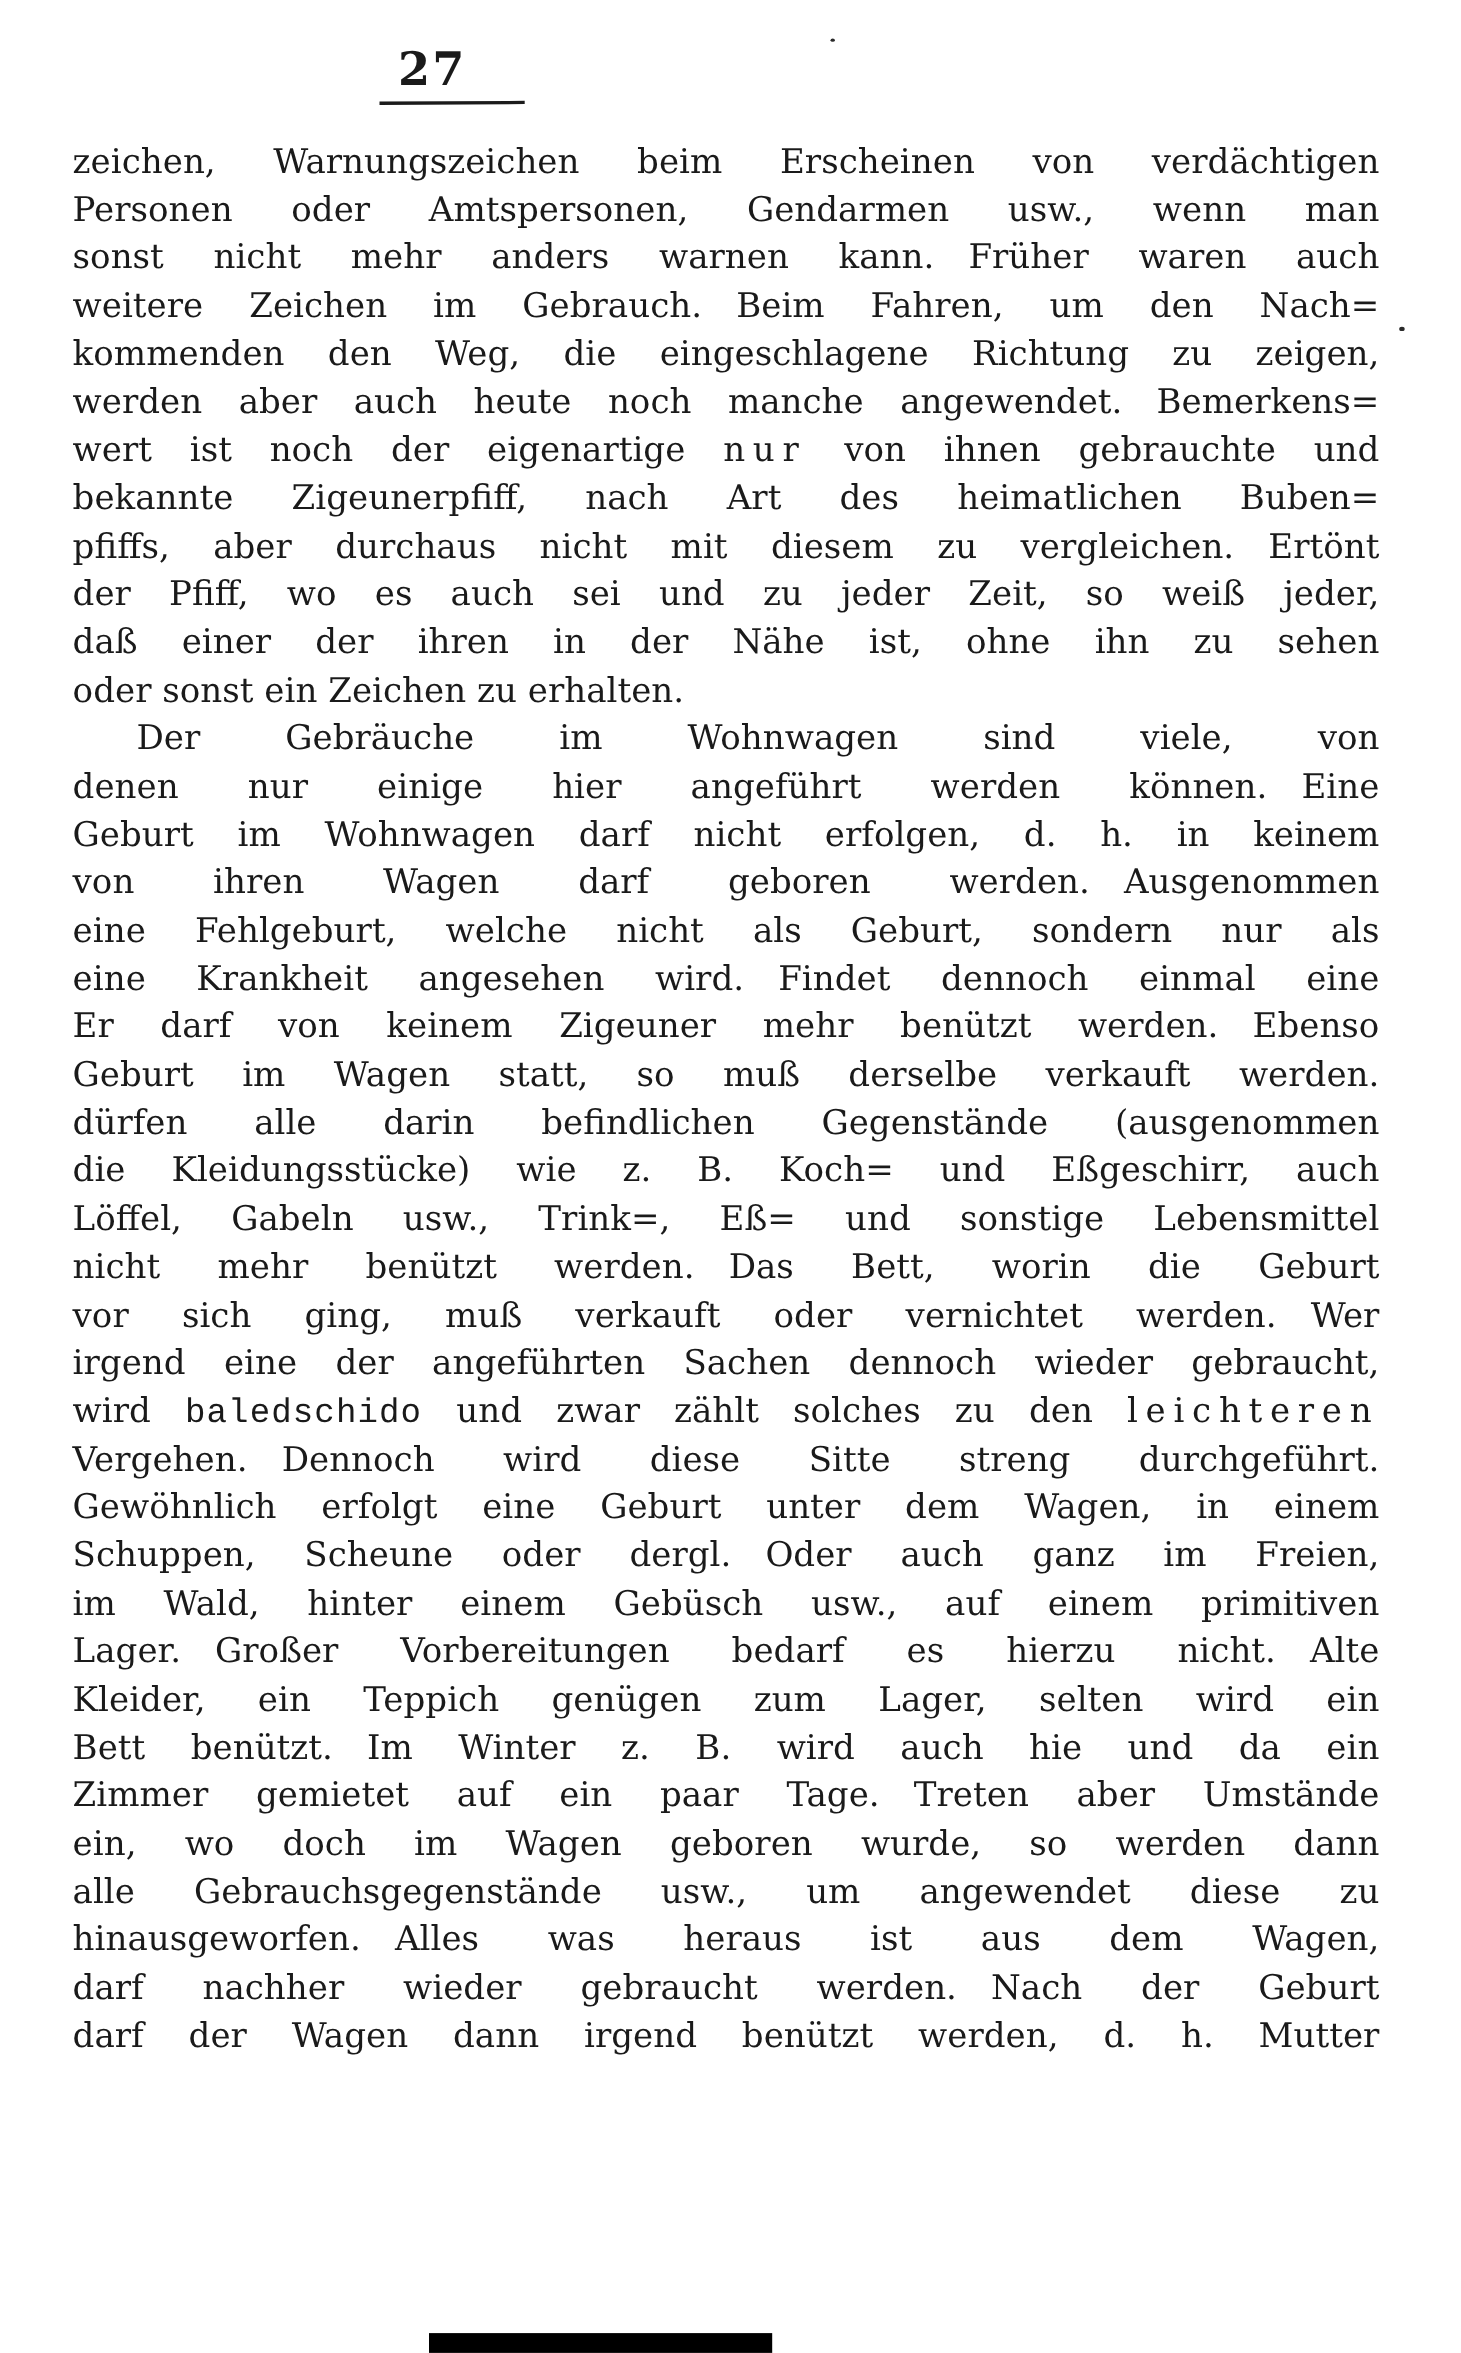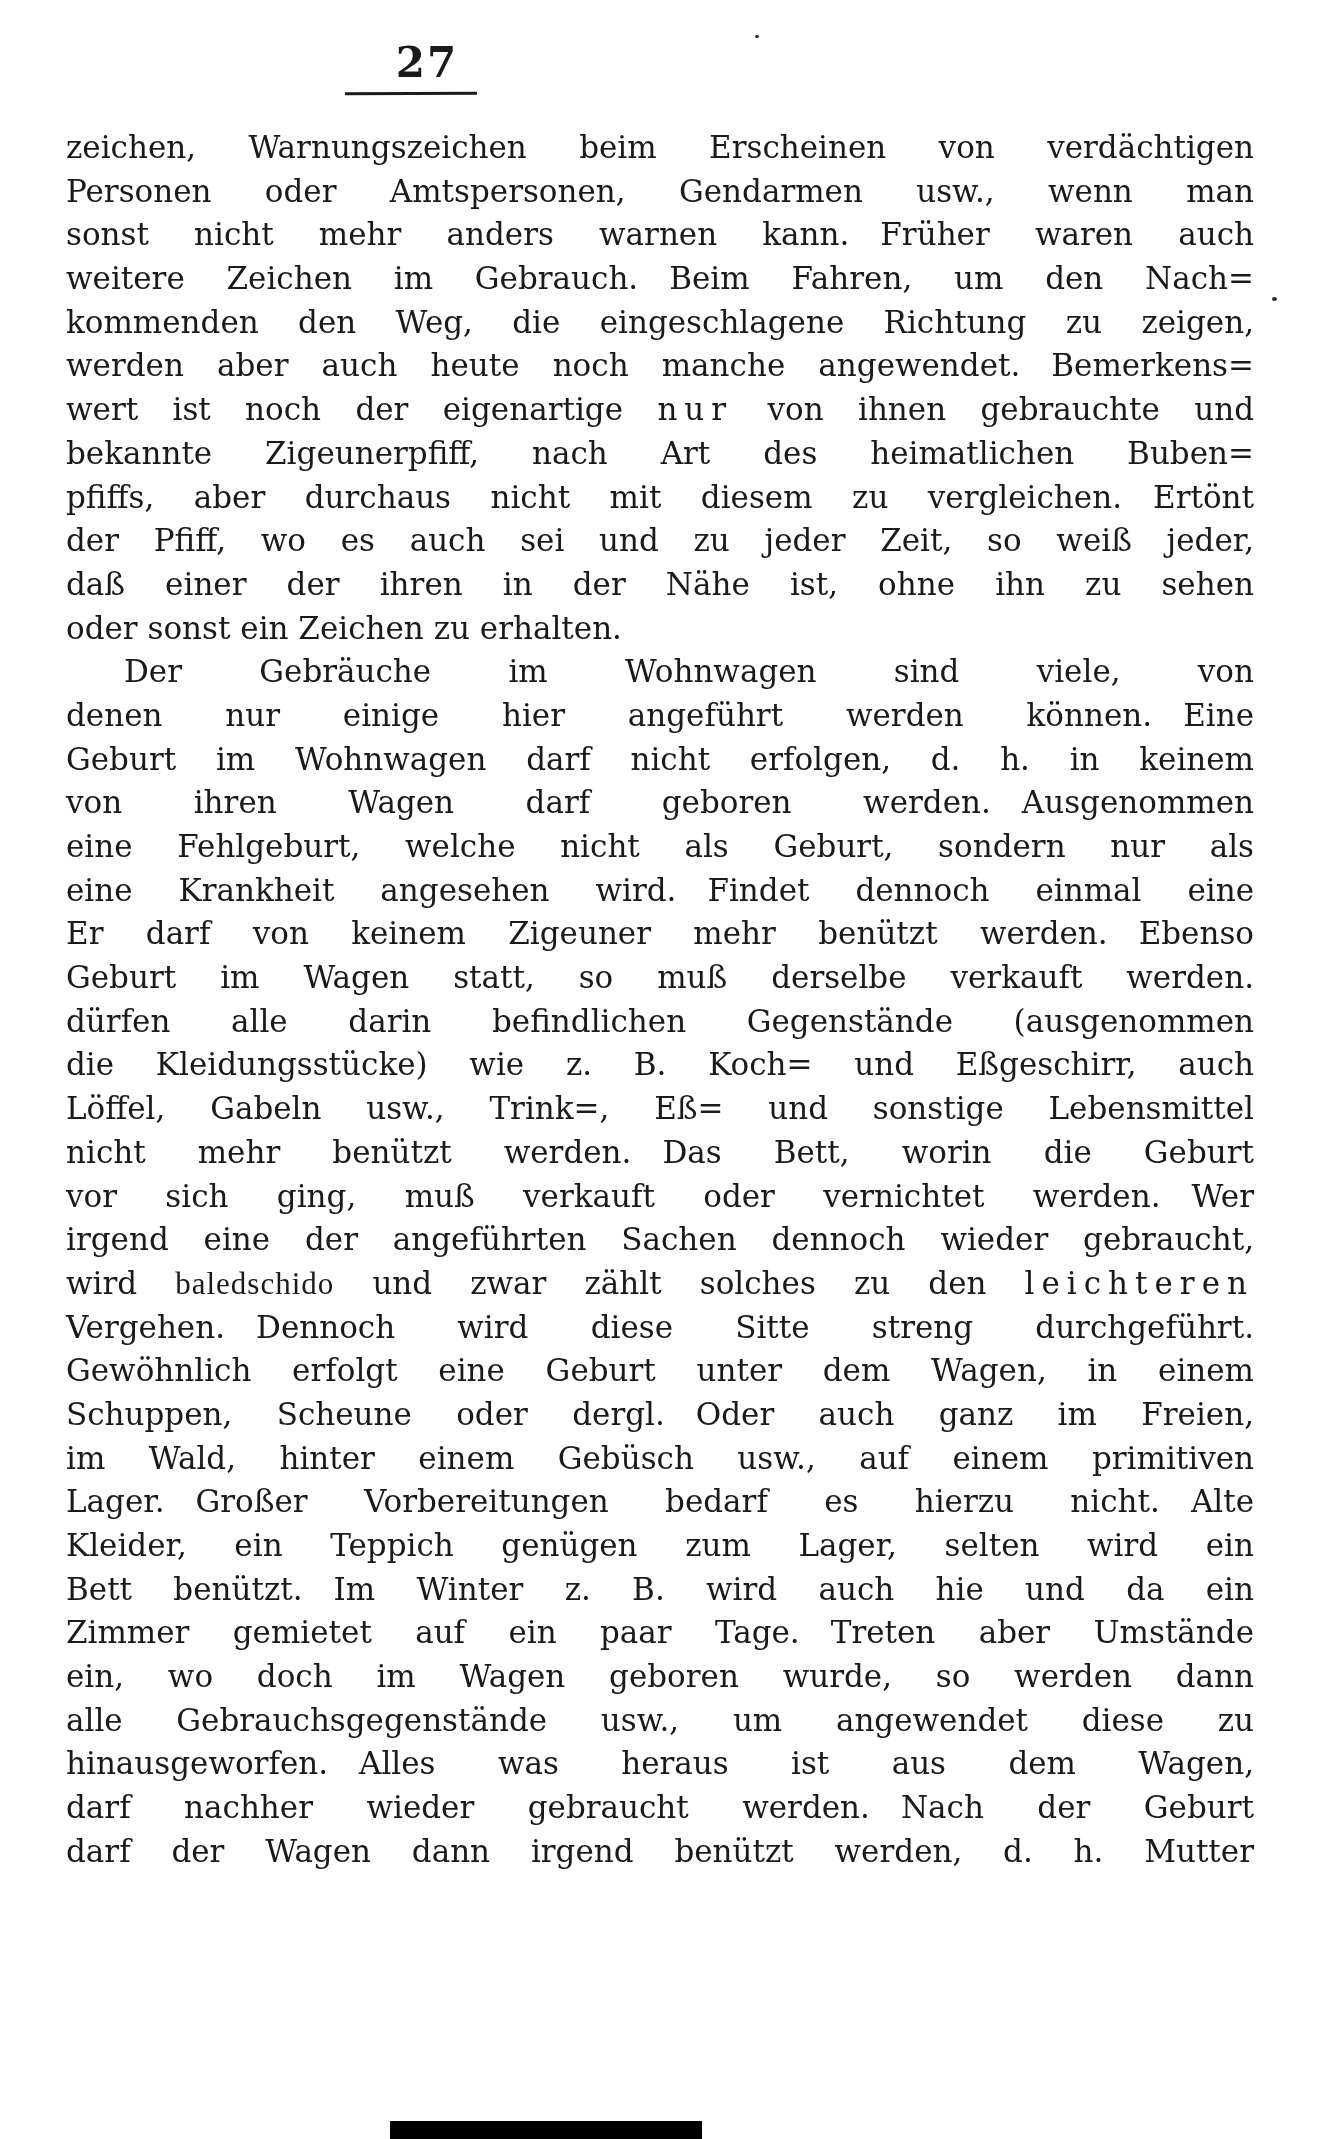--- a/index.html
+++ b/index.html
@@ -12,21 +12,21 @@
     width: 1328px;
     height: 2139px;
     background: #ffffff;
     font-family: "DejaVu Serif", serif;
     color: #1a1a1a;
     overflow: hidden;
   }
   #page-number {
     position: absolute;
     top: 38px;
-    left: 344px;
+    left: 310px;
     width: 166px;
     text-align: center;
     font-size: 42px;
     font-weight: bold;
     letter-spacing: 2px;
   }
   #header-rule {
     position: absolute;
     top: 92px;
     left: 345px;
@@ -47,21 +47,21 @@
     font-size: 31px;
     text-align: justify;
     text-align-last: justify;
     white-space: nowrap;
     overflow: visible;
   }
   .line.indent { text-indent: 58px; }
   .line.no-just { text-align-last: left; }
   .sp { letter-spacing: 7px; }
   .ant {
-    font-family: Liberation Serif, serif;
+    font-family: Liberation Mono, monospace;
     letter-spacing: 1px;
   }
   .speck {
     position: absolute;
     background: #2a2a2a;
     border-radius: 50%;
   }
   #speck-1 { left: 1272px; top: 297px; width: 5px; height: 4px; }
   #speck-2 { left: 755px; top: 35px; width: 4px; height: 3px; }
   #scan-bar {

